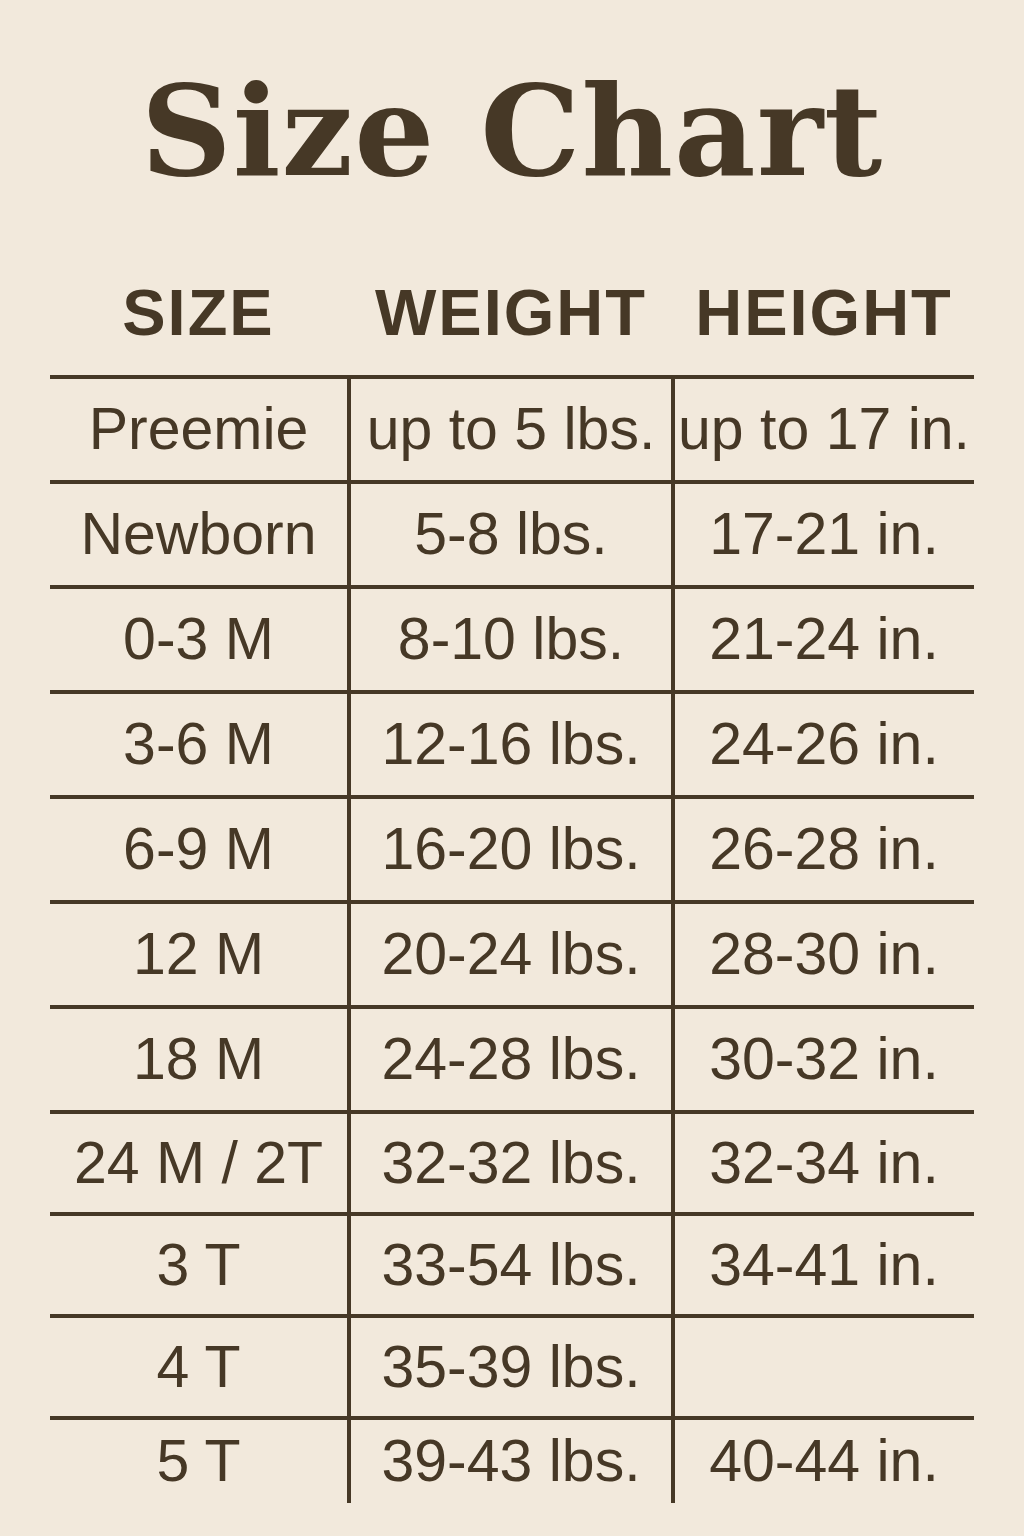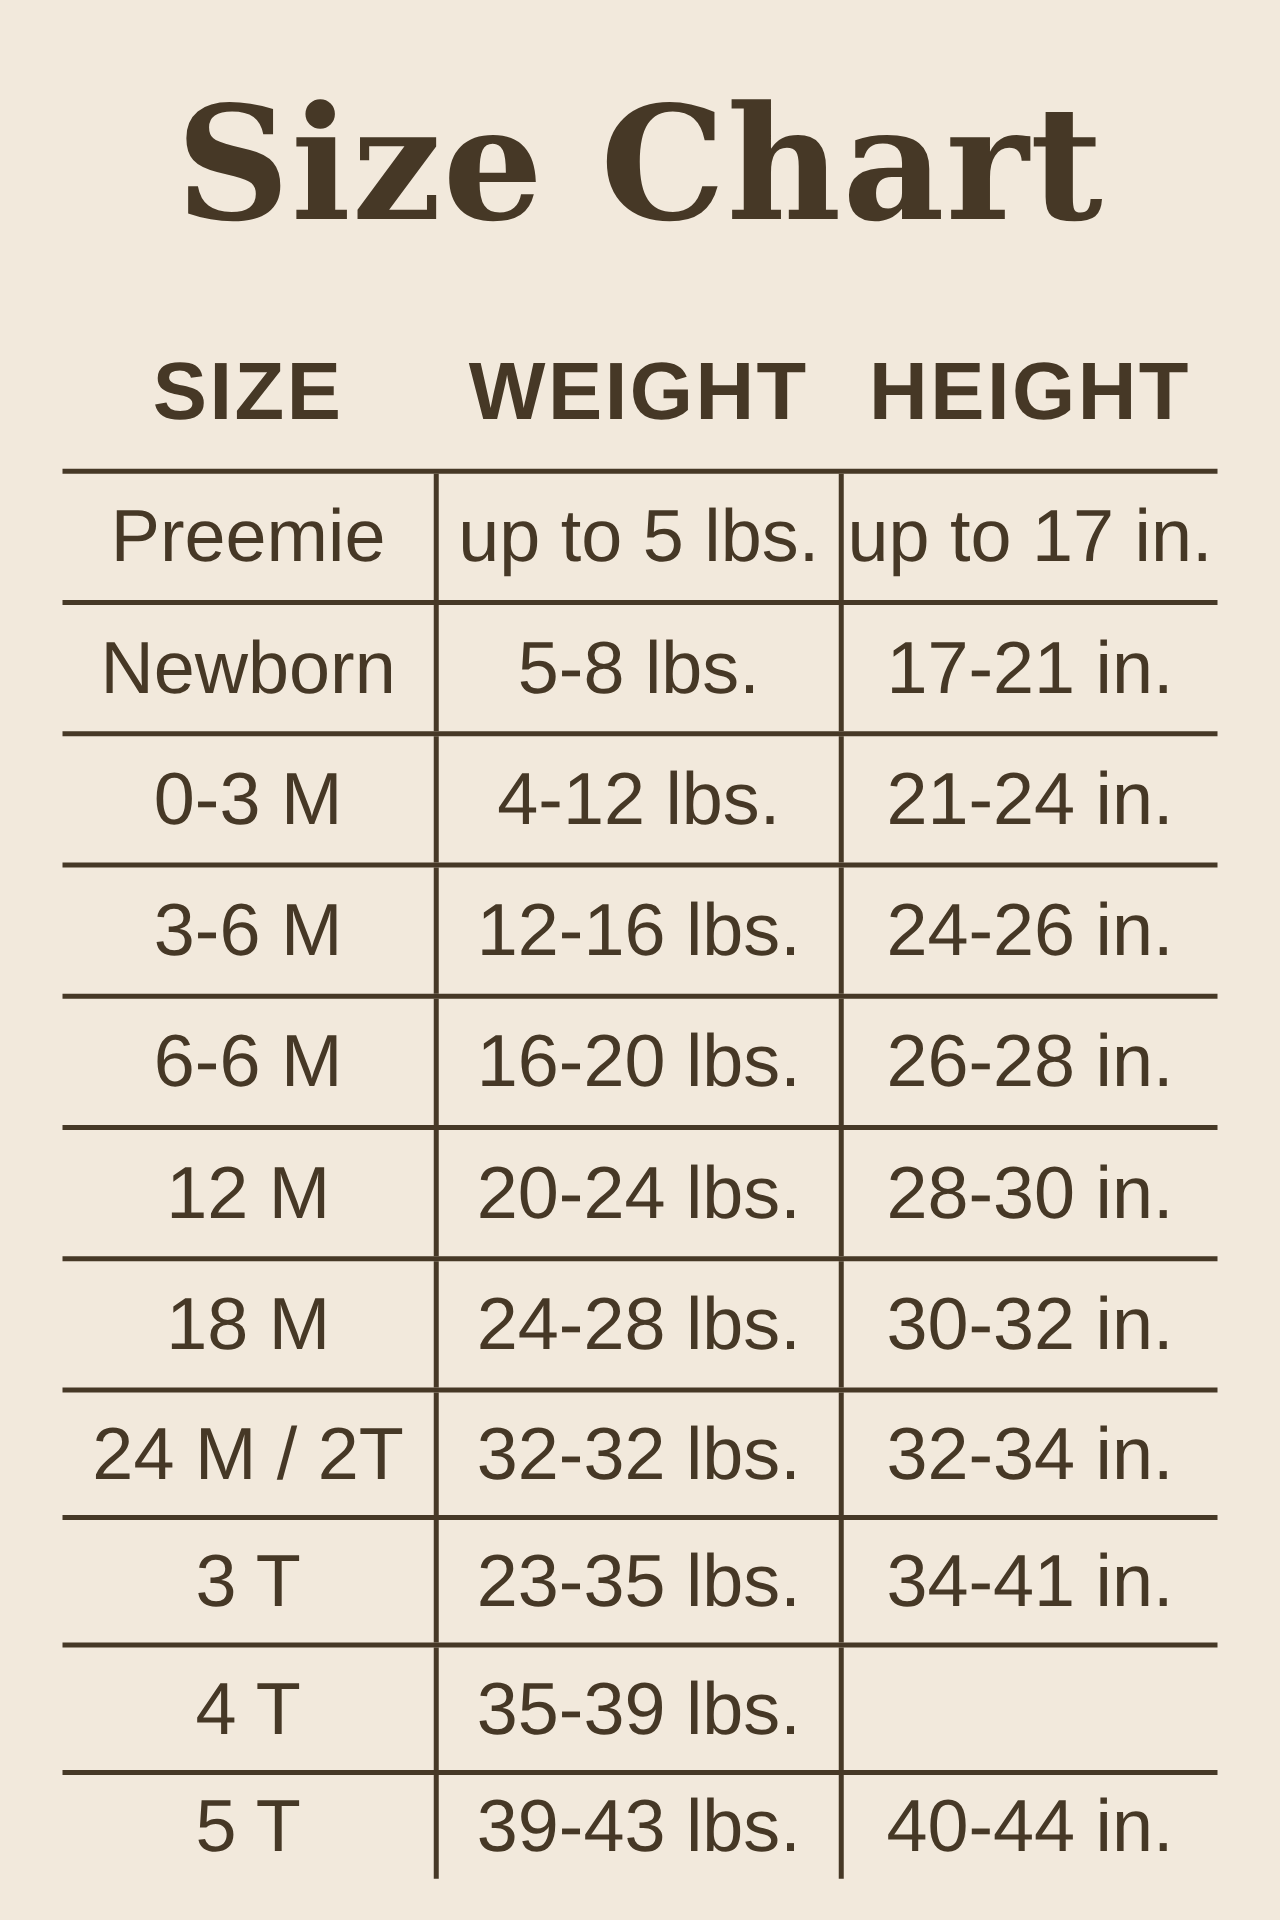--- a/index.html
+++ b/index.html
@@ -98,32 +98,32 @@
       </div>
 
       <div class="tr">
         <div class="td">Newborn</div>
         <div class="td mid">5-8 lbs.</div>
         <div class="td">17-21 in.</div>
       </div>
 
       <div class="tr">
         <div class="td">0-3 M</div>
-        <div class="td mid">4-12 lbs.</div>
+        <div class="td mid">8-10 lbs.</div>
         <div class="td">21-24 in.</div>
       </div>
 
       <div class="tr">
         <div class="td">3-6 M</div>
         <div class="td mid">12-16 lbs.</div>
         <div class="td">24-26 in.</div>
       </div>
 
       <div class="tr">
-        <div class="td">6-6 M</div>
+        <div class="td">6-9 M</div>
         <div class="td mid">16-20 lbs.</div>
         <div class="td">26-28 in.</div>
       </div>
 
       <div class="tr">
         <div class="td">12 M</div>
         <div class="td mid">20-24 lbs.</div>
         <div class="td">28-30 in.</div>
       </div>
 
@@ -134,21 +134,21 @@
       </div>
 
       <div class="tr">
         <div class="td">24 M / 2T</div>
         <div class="td mid">32-32 lbs.</div>
         <div class="td">32-34 in.</div>
       </div>
 
       <div class="tr">
         <div class="td">3 T</div>
-        <div class="td mid">23-35 lbs.</div>
+        <div class="td mid">33-54 lbs.</div>
         <div class="td">34-41 in.</div>
       </div>
 
       <div class="tr">
         <div class="td">4 T</div>
         <div class="td mid">35-39 lbs.</div>
       </div>
 
       <div class="tr">
         <div class="td">5 T</div>

